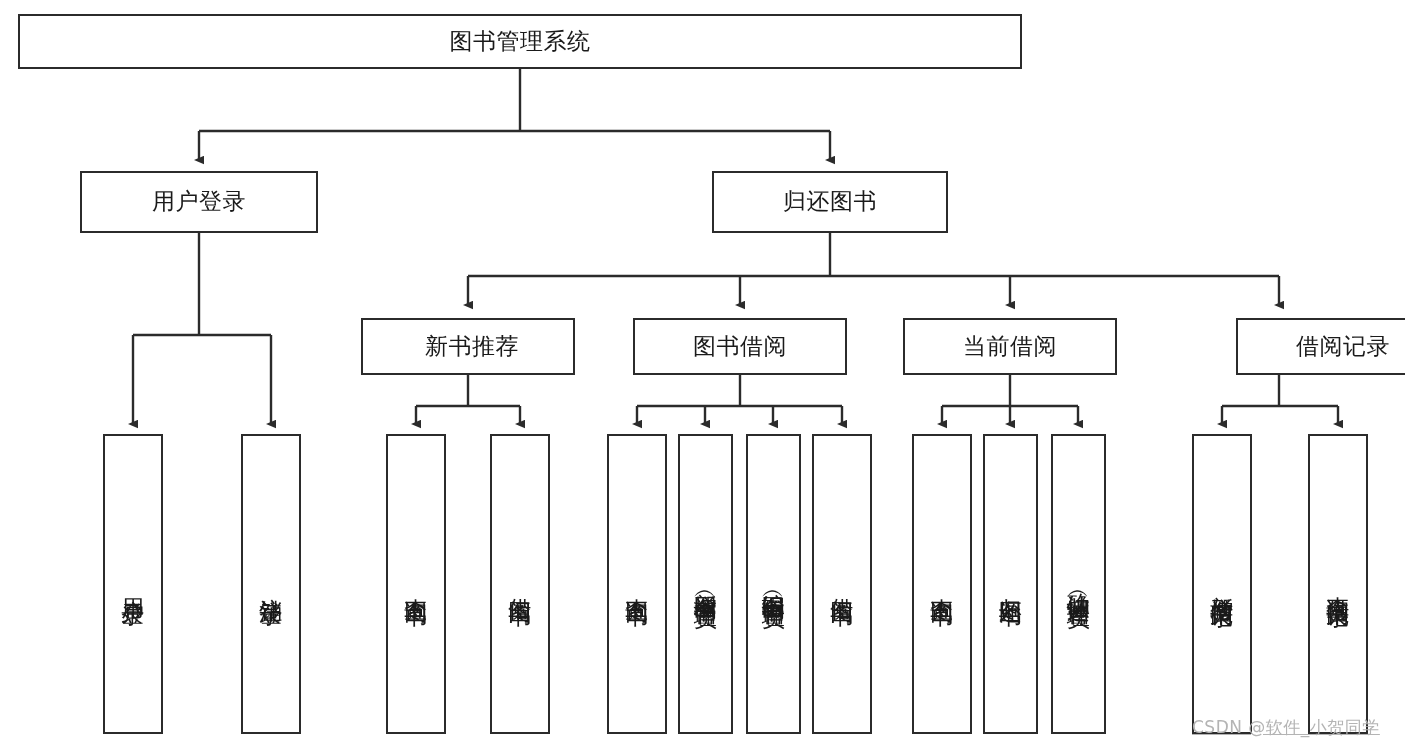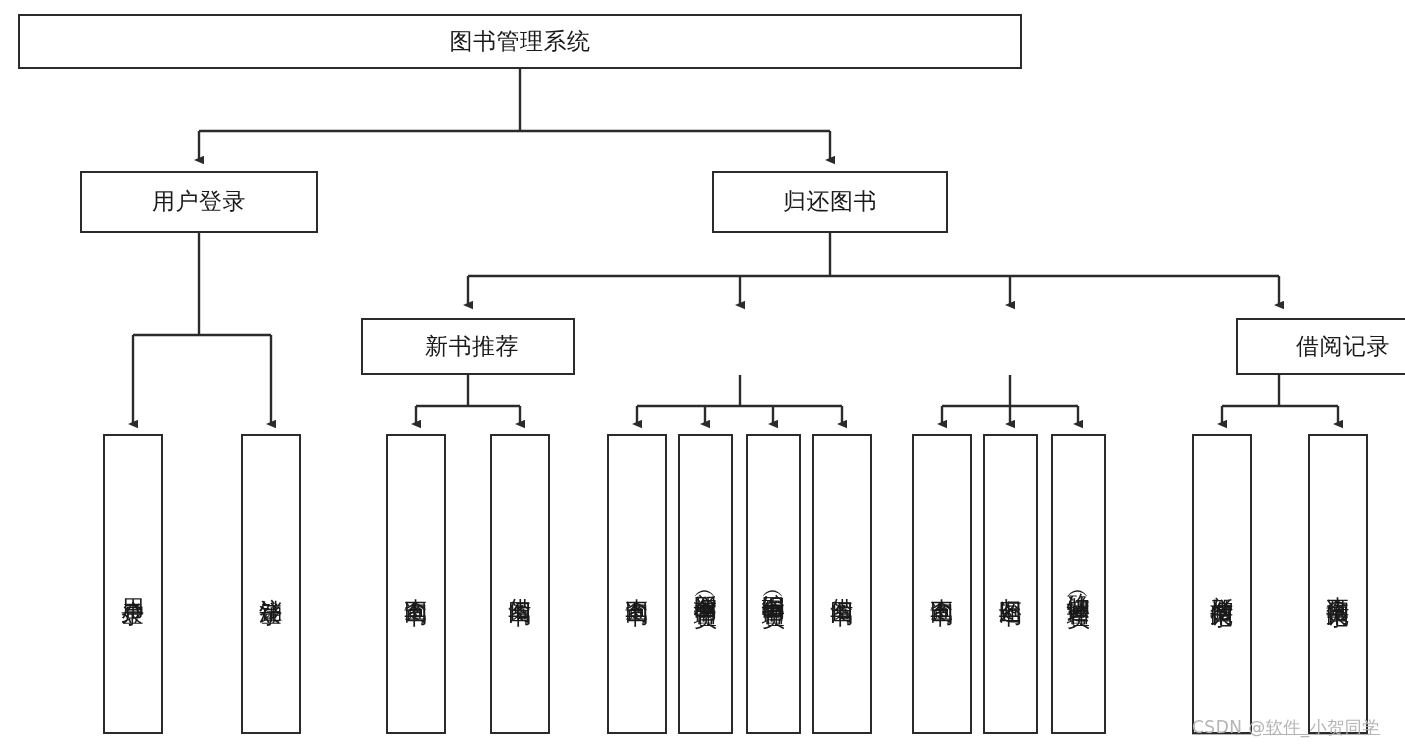--- a/index.html
+++ b/index.html
@@ -128,20 +128,26 @@
   <div class="node horiz" style="left:80px; top:171px; width:238px; height:62px;">
     <span class="label">用户登录</span>
   </div>
   <div class="node horiz" style="left:712px; top:171px; width:236px; height:62px;">
     <span class="label">归还图书</span>
   </div>
 
   <div class="node horiz" style="left:361px; top:318px; width:214px; height:57px;padding-left:8px;">
     <span class="label">新书推荐</span>
   </div>
+  <div class="node horiz" style="left:633px; top:318px; width:214px; height:57px;">
+    <span class="label">图书借阅</span>
+  </div>
+  <div class="node horiz" style="left:903px; top:318px; width:214px; height:57px;">
+    <span class="label">当前借阅</span>
+  </div>
   <div class="node horiz" style="left:1236px; top:318px; width:214px; height:57px;">
     <span class="label">借阅记录</span>
   </div>
 
   <div class="node vert" style="left:103px; top:434px; width:60px; height:300px;">
     <span class="label">用户登录</span>
   </div>
   <div class="node vert" style="left:241px; top:434px; width:60px; height:300px;">
     <span class="label">注销登录</span>
   </div>

